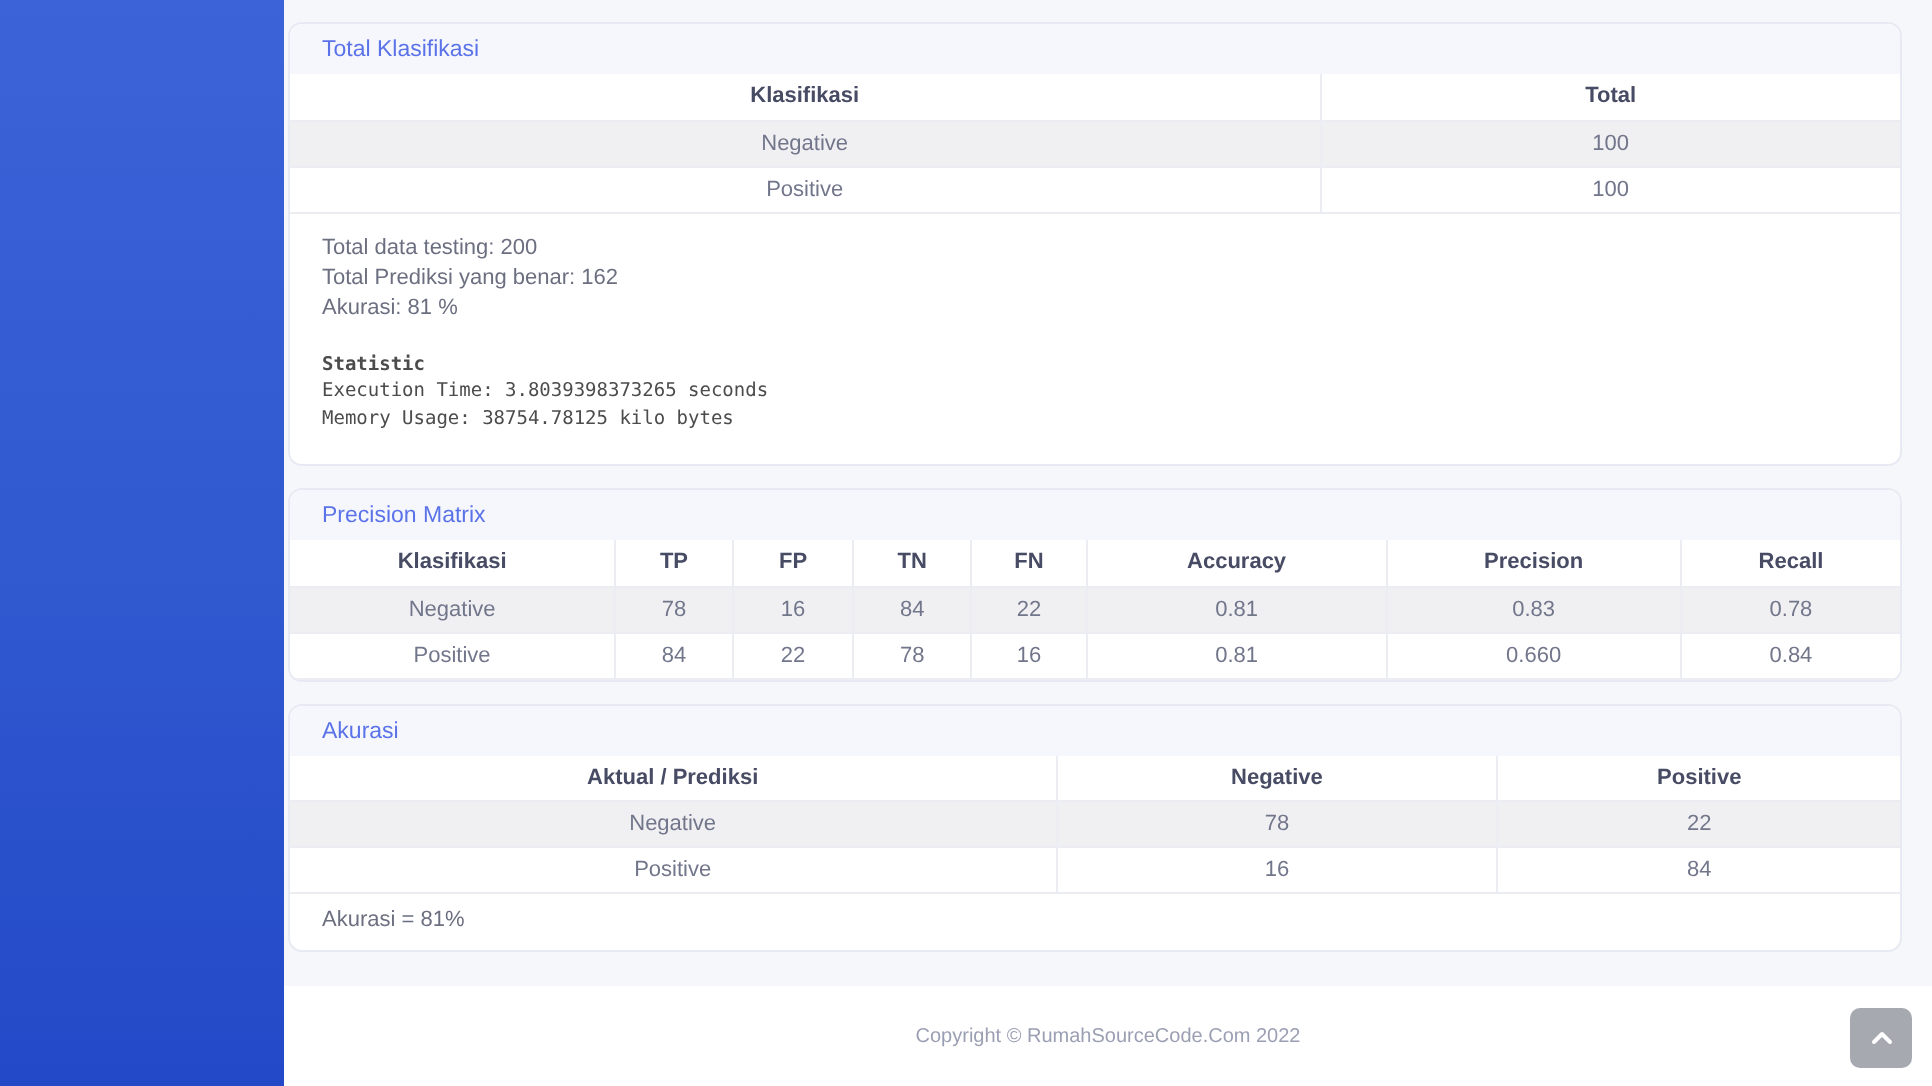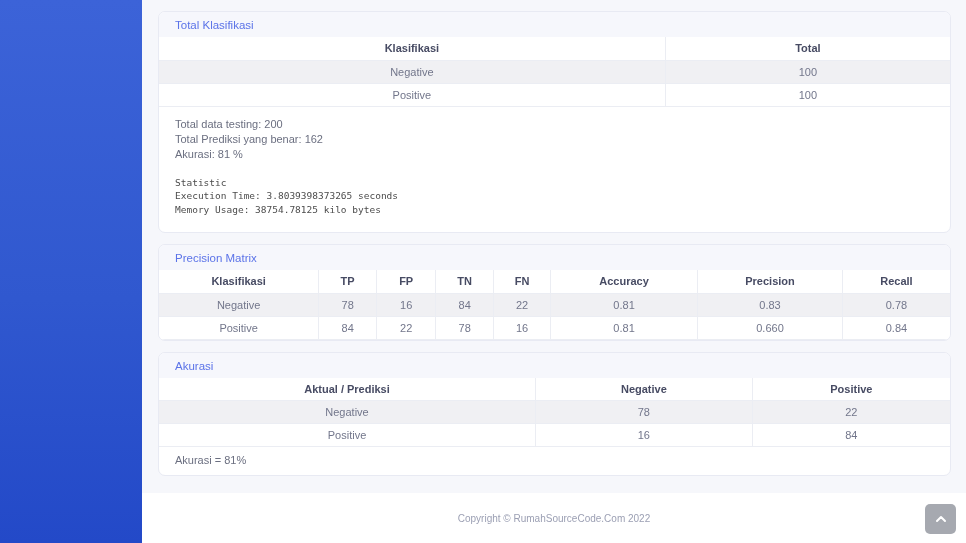--- a/index.html
+++ b/index.html
@@ -15,21 +15,21 @@
   .sidebar {
     width:142px; height:543px; flex:0 0 142px;
     background:linear-gradient(180deg,#3c63d8 0%,#3058cf 55%,#2349c8 100%);
   }
 
   
   .main { flex:1; display:flex; flex-direction:column; }
   .content {
     height:493px;
     background:#f6f7fb;
-    padding:11px 15px 10px 16px;
+    padding:11px 15px 10px 2px;
     overflow:hidden;
   }
 
   
   .card {
     background:#ffffff;
     border:1px solid #e8eaf3;
     border-radius:7px;
     margin-bottom:11px;
     overflow:hidden;
@@ -66,21 +66,21 @@
     line-height:15px;
     color:#6b6f80;
   }
   .stat-block {
     margin-top:14px;
     font-family:"DejaVu Sans Mono","Liberation Mono",monospace;
     font-size:9.5px;
     line-height:13.5px;
     color:#4c4c4c;
   }
-  .stat-title { font-weight:400; }
+  .stat-title { font-weight:700; }
   .card-note {
     padding:7px 16px 9px 16px;
     font-size:11px;
     color:#6b6f80;
   }
 
   
   .footer {
     height:50px;
     background:#ffffff;

